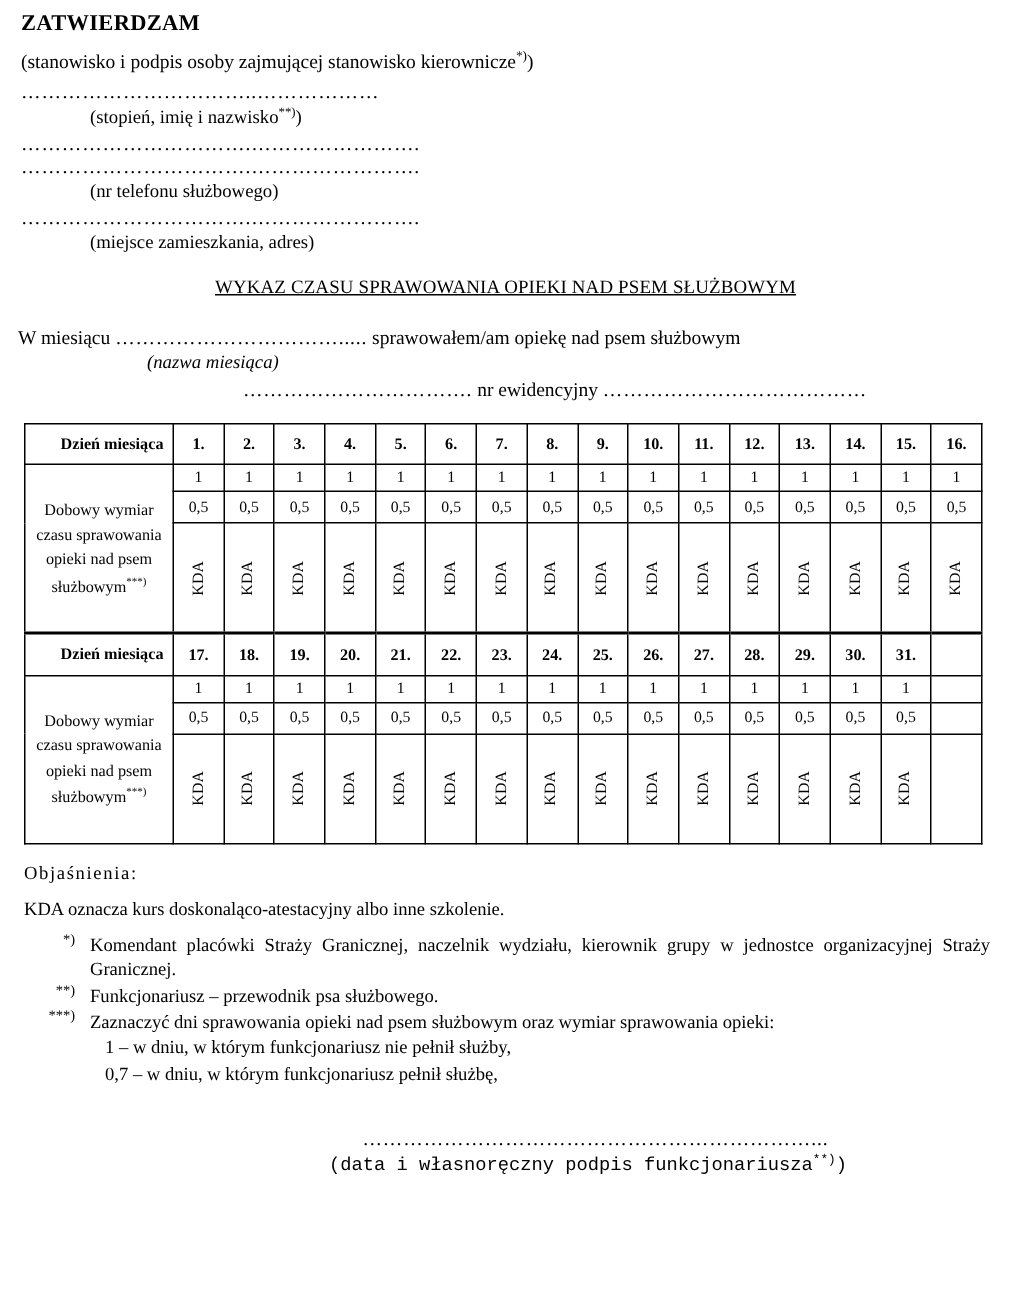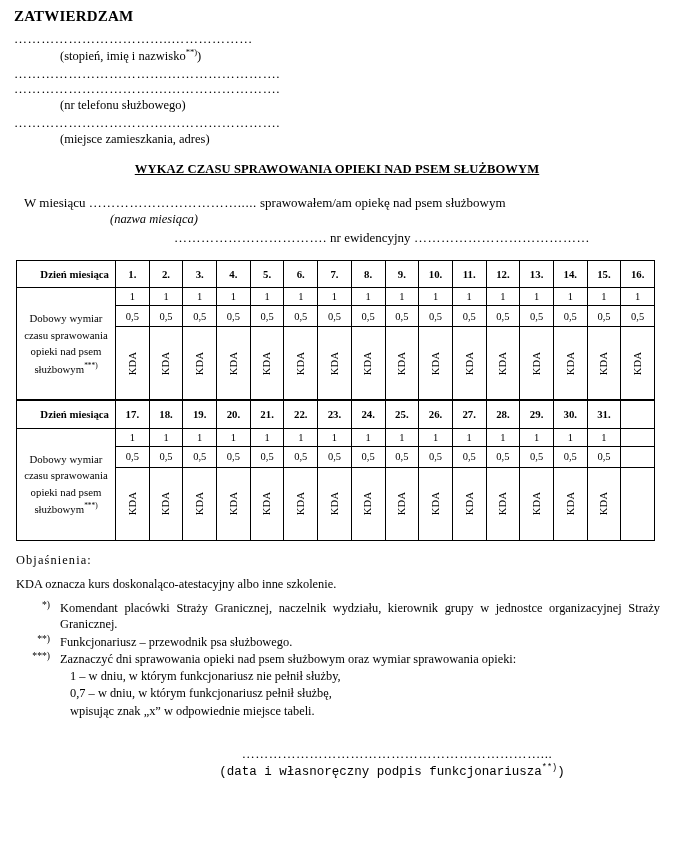--- a/index.html
+++ b/index.html
@@ -54,37 +54,37 @@
   }
   sup.fn {
     font-size: 0.68em;
     vertical-align: super;
     letter-spacing: 0;
   }
 
   
   .main-title {
     text-align: center;
-    font-weight: bold;
+    font-weight: normal;
     font-size: 12.6px;
     text-decoration: underline;
     margin: 14px 0 0 0;
     letter-spacing: 0.1px;
   }
   .main-title2 {
     text-align: center;
     font-weight: bold;
     font-size: 12.6px;
     text-decoration: underline;
     margin: 13px 0 0 0;
   }
 
   
   .month-block {
-    padding: 0 24px;
+    padding: 0 12px;
     margin-top: 18px;
   }
   .month-line {
     font-size: 13px;
     white-space: nowrap;
   }
   .month-sub {
     font-size: 12.5px;
     padding-left: 86px;
     margin-top: 1px;
@@ -213,20 +213,21 @@
   }
 </style>
 </head>
 <body>
 
 <div class="page">
 
   <div class="hdr">
     <div class="approve-title">ZATWIERDZAM</div>
 
+    <div class="subtitle-line"><span>(stanowisko i podpis osoby zajmującej stanowisko kierownicze</span><sup class="fn">*)</sup><span>)</span></div>
 
     <div class="dots-line">……………………………..………………</div>
     <div class="caption-line"><span>(stopień, imię i nazwisko</span><sup class="fn">**)</sup><span>)</span></div>
 
     <div class="dots-line">…………………………….…………………….</div>
 
     <div class="dots-line">…………………………….…………………….</div>
     <div class="caption-line">(nr telefonu służbowego)</div>
 
     <div class="dots-line">…………………………….…………………….</div>
@@ -411,21 +412,20 @@
       <div class="note-mark">**)</div>
       <div class="note-text">Funkcjonariusz – przewodnik psa służbowego.</div>
     </div>
     <div class="note-row">
       <div class="note-mark">***)</div>
       <div class="note-text">Zaznaczyć dni sprawowania opieki nad psem służbowym oraz wymiar sprawowania opieki:</div>
     </div>
 
     <div class="sub-note">1 – w dniu, w którym funkcjonariusz nie pełnił służby,</div>
     <div class="sub-note">0,7 – w dniu, w którym funkcjonariusz pełnił służbę,</div>
-    <div class="sub-note">wpisując znak „x” w odpowiednie miejsce tabeli.</div>
   </div>
 
   <div class="sign">
     <div class="sign-dots">…………………………………………………………...</div>
     <div class="sign-cap"><span>(data i własnoręczny podpis funkcjonariusza</span><sup class="fn">**)</sup><span>)</span></div>
   </div>
 
 </div>
 
 </body></html>

